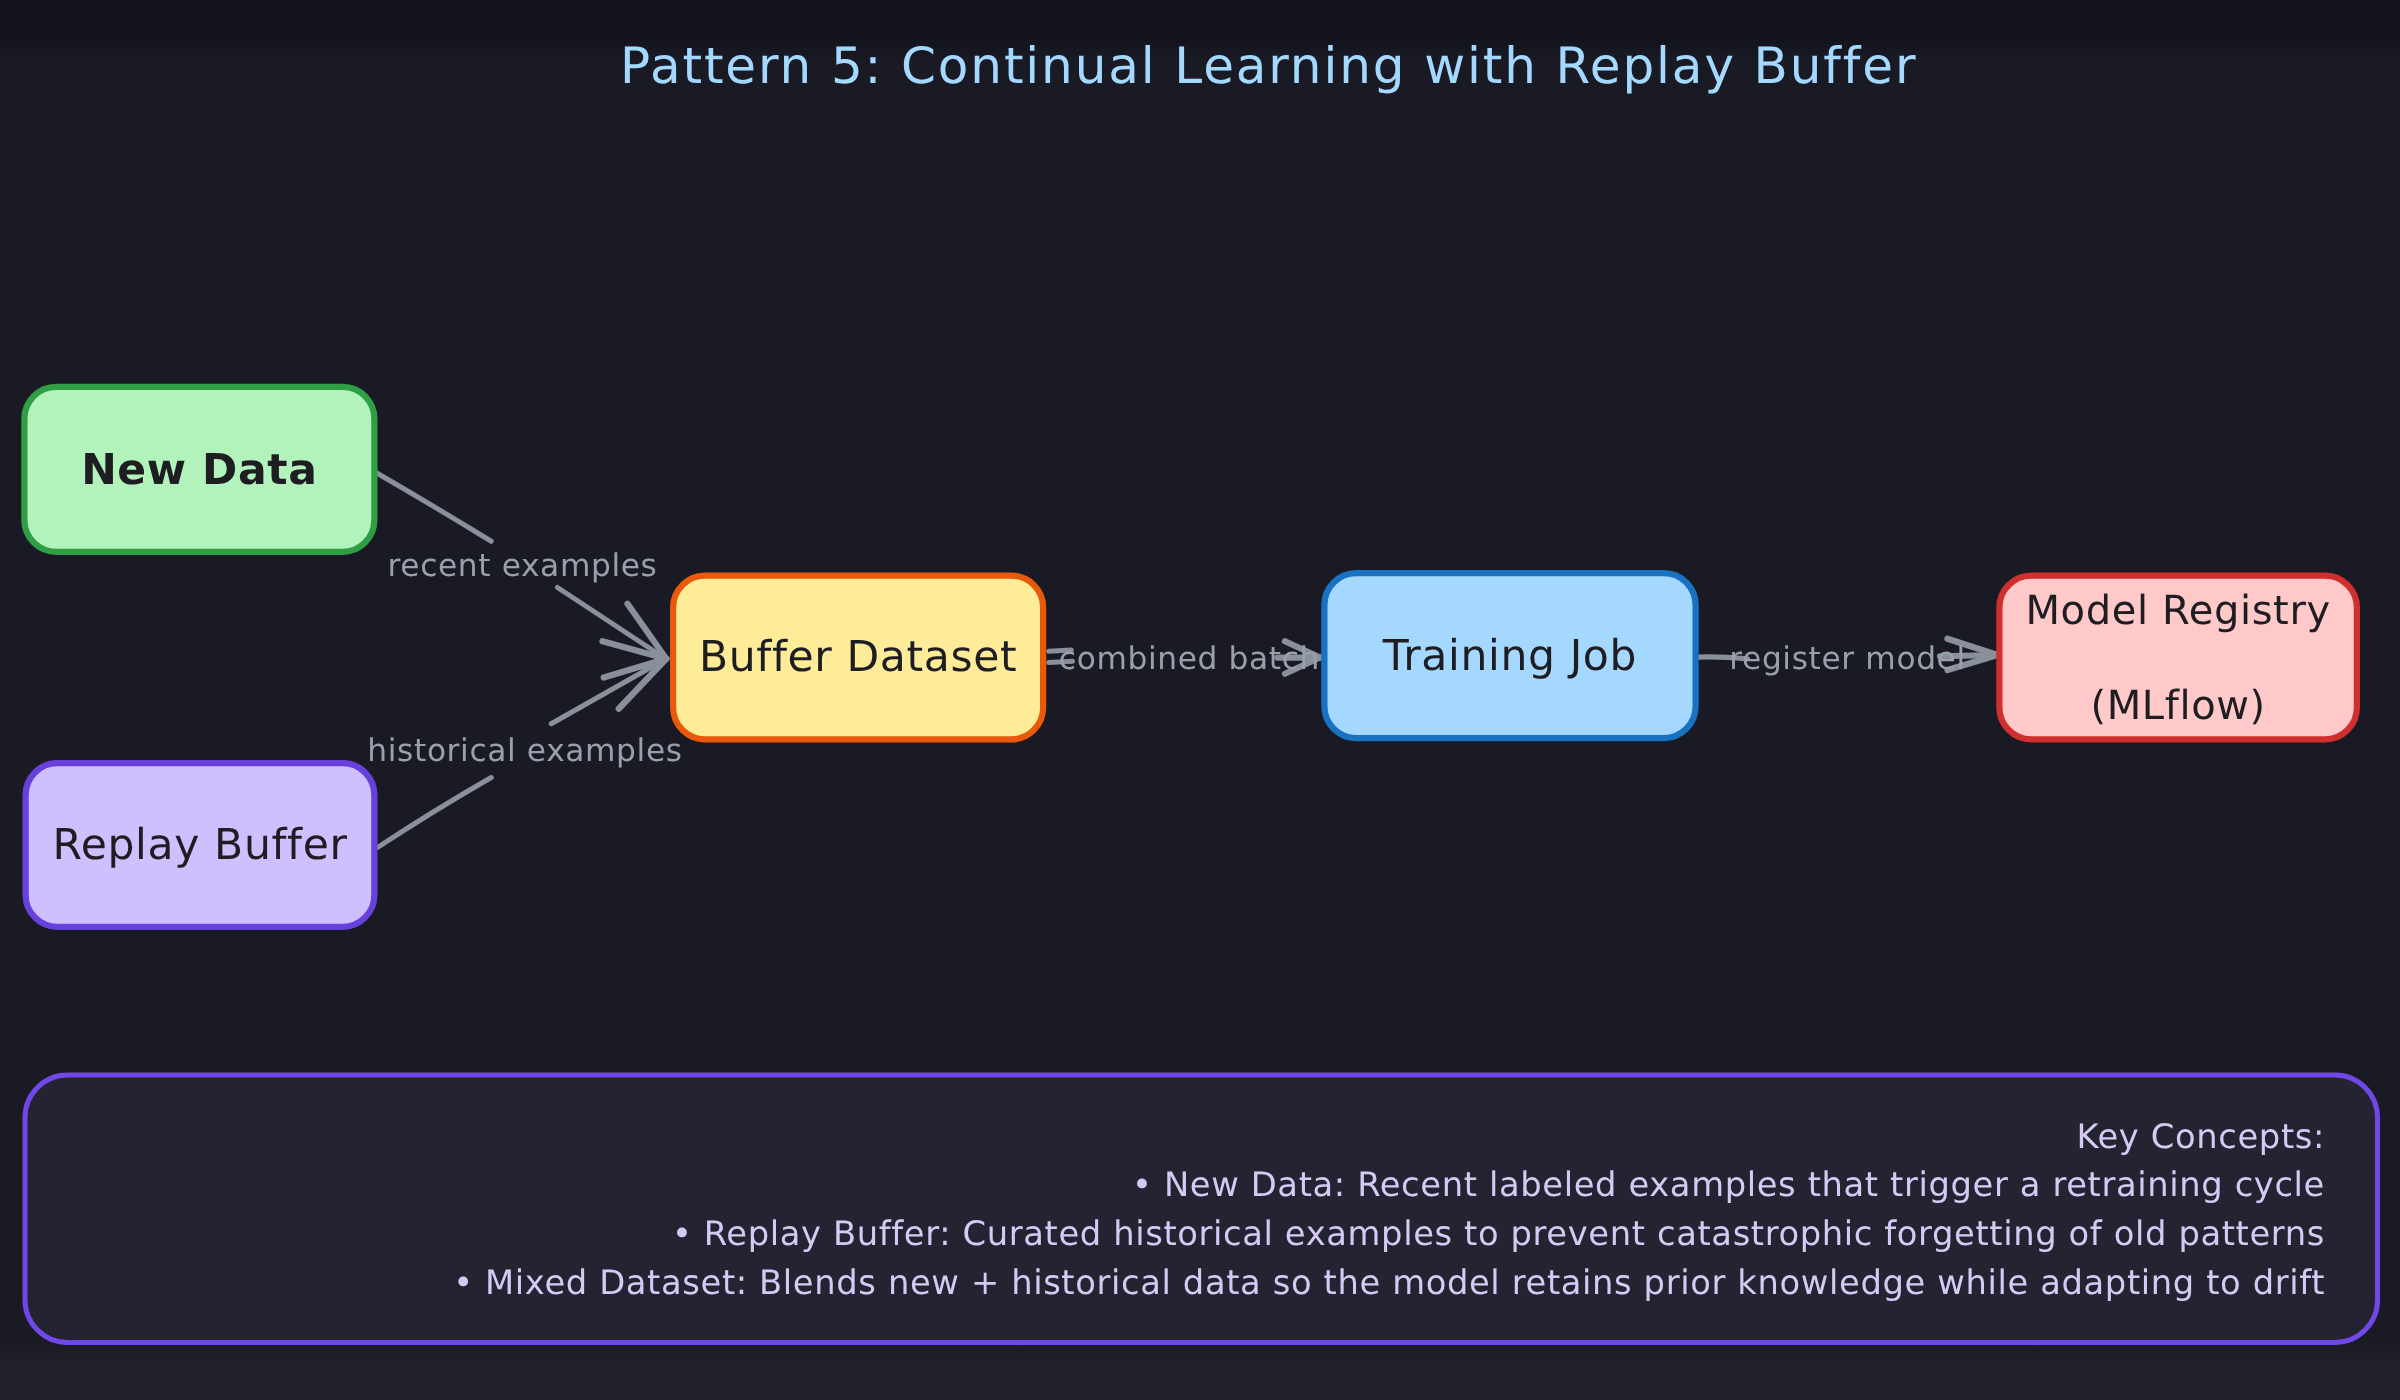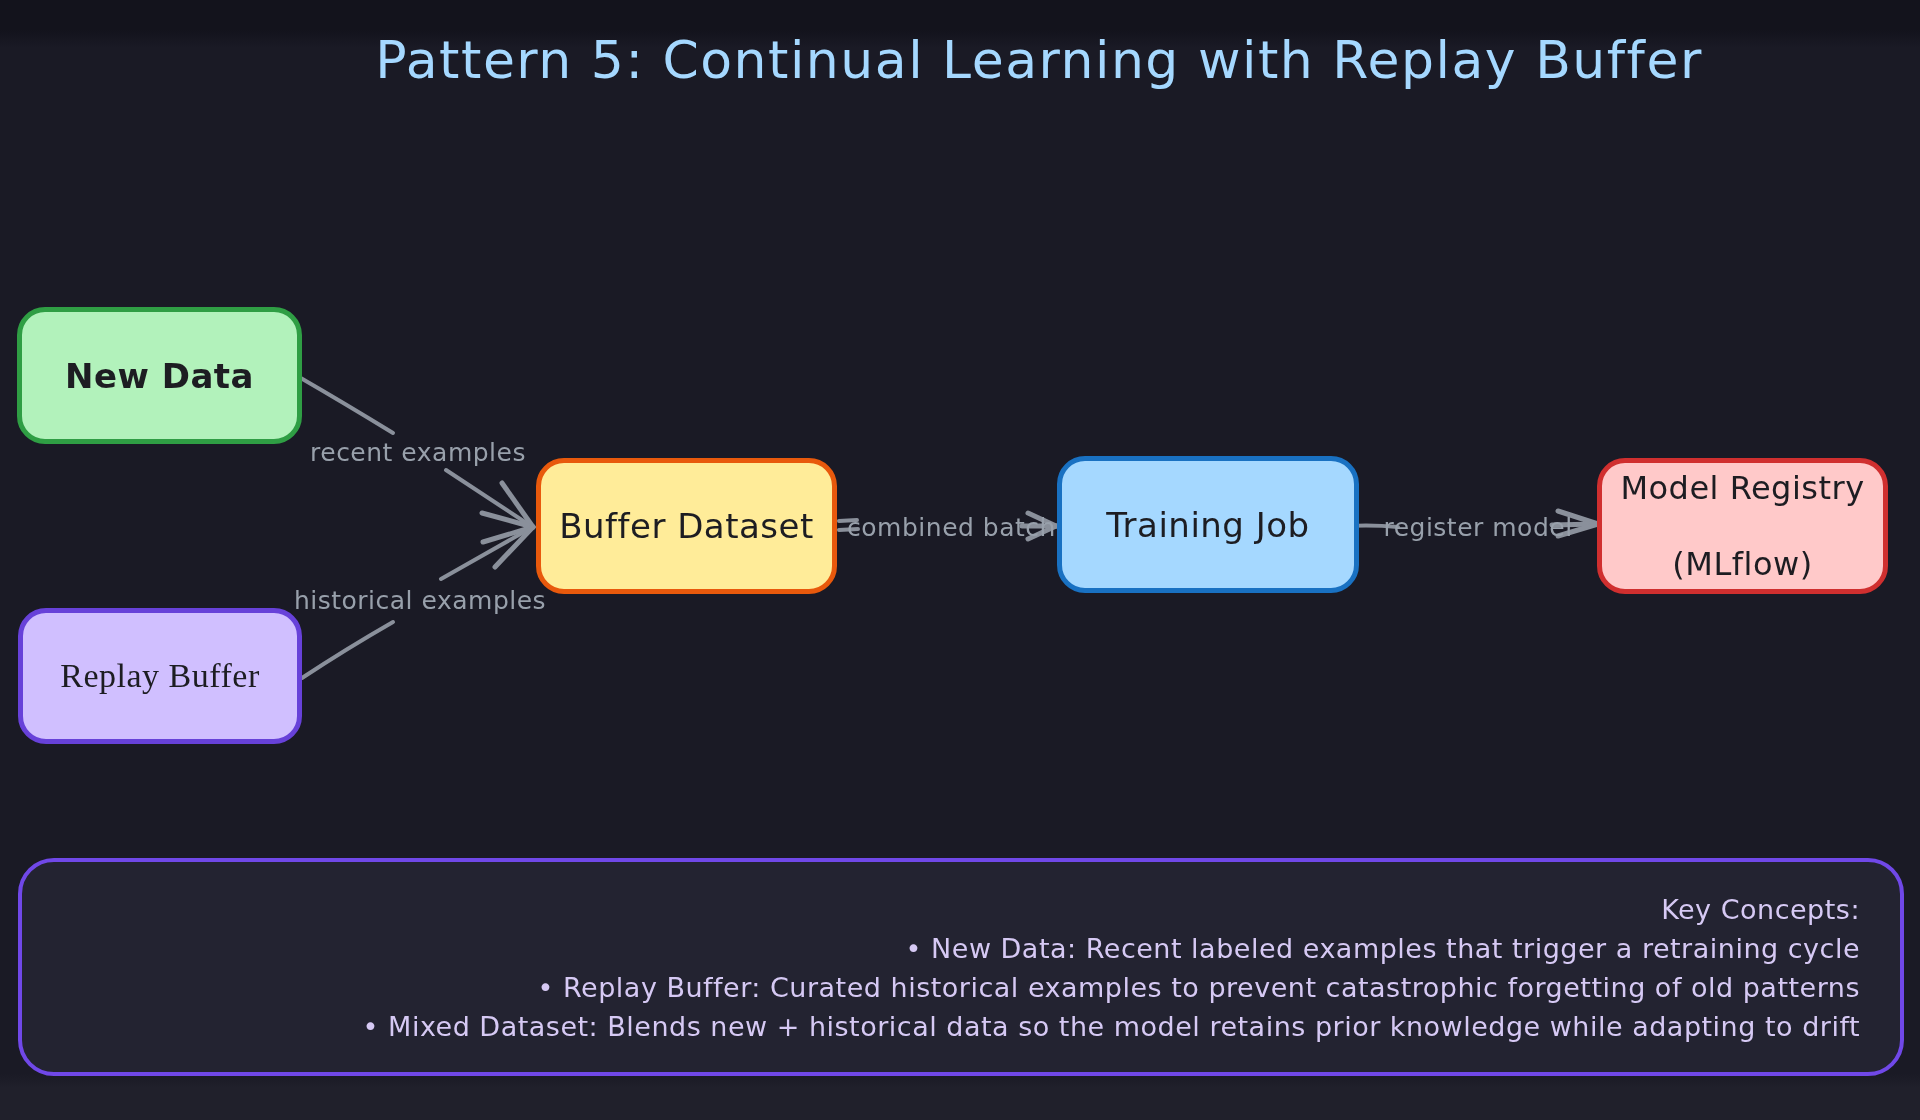--- a/index.html
+++ b/index.html
@@ -20,23 +20,22 @@
       #20202b 1088px, #20202b 1120px);
   }
 
   .diagram-title {
     position: absolute;
     left: 1015px;
     top: 30px;
     transform: translateX(-50%);
     white-space: nowrap;
     color: var(--title, #a5d8ff);
-    font-size: 52px;
+    font-size: 40px;
     letter-spacing: 1.5px;
-    margin-left: 24px;
   }
 
   .connectors {
     position: absolute;
     left: 0; top: 0;
     width: 1920px;
     height: 1120px;
   }
   .connectors path {
     fill: none;
@@ -55,21 +54,21 @@
     display: flex;
     flex-direction: column;
     align-items: center;
     justify-content: center;
     text-align: center;
     color: var(--node-text, #1d1d22);
     font-size: 34px;
     letter-spacing: 0.5px;
   }
   .node-new-data      { left: 17px;   top: 307px; width: 285px; height: 137px; }
-  .node-replay-buffer { left: 18px;   top: 608px; width: 284px; height: 136px; font-family: Liberation Serif, serif; }
+  .node-replay-buffer { left: 18px;   top: 608px; width: 284px; height: 136px; }
   .node-mixed-dataset { left: 536px;  top: 458px; width: 301px; height: 136px; }
   .node-training-job  { left: 1057px; top: 456px; width: 302px; height: 137px; }
   .node-model-registry{ left: 1597px; top: 458px; width: 291px; height: 136px; font-size: 32px; line-height: 40px; }
 
   .edge-label {
     position: absolute;
     transform: translate(-50%, -50%);
     white-space: nowrap;
     color: var(--edge-label, #98a0ab);
     font-size: 25px;

